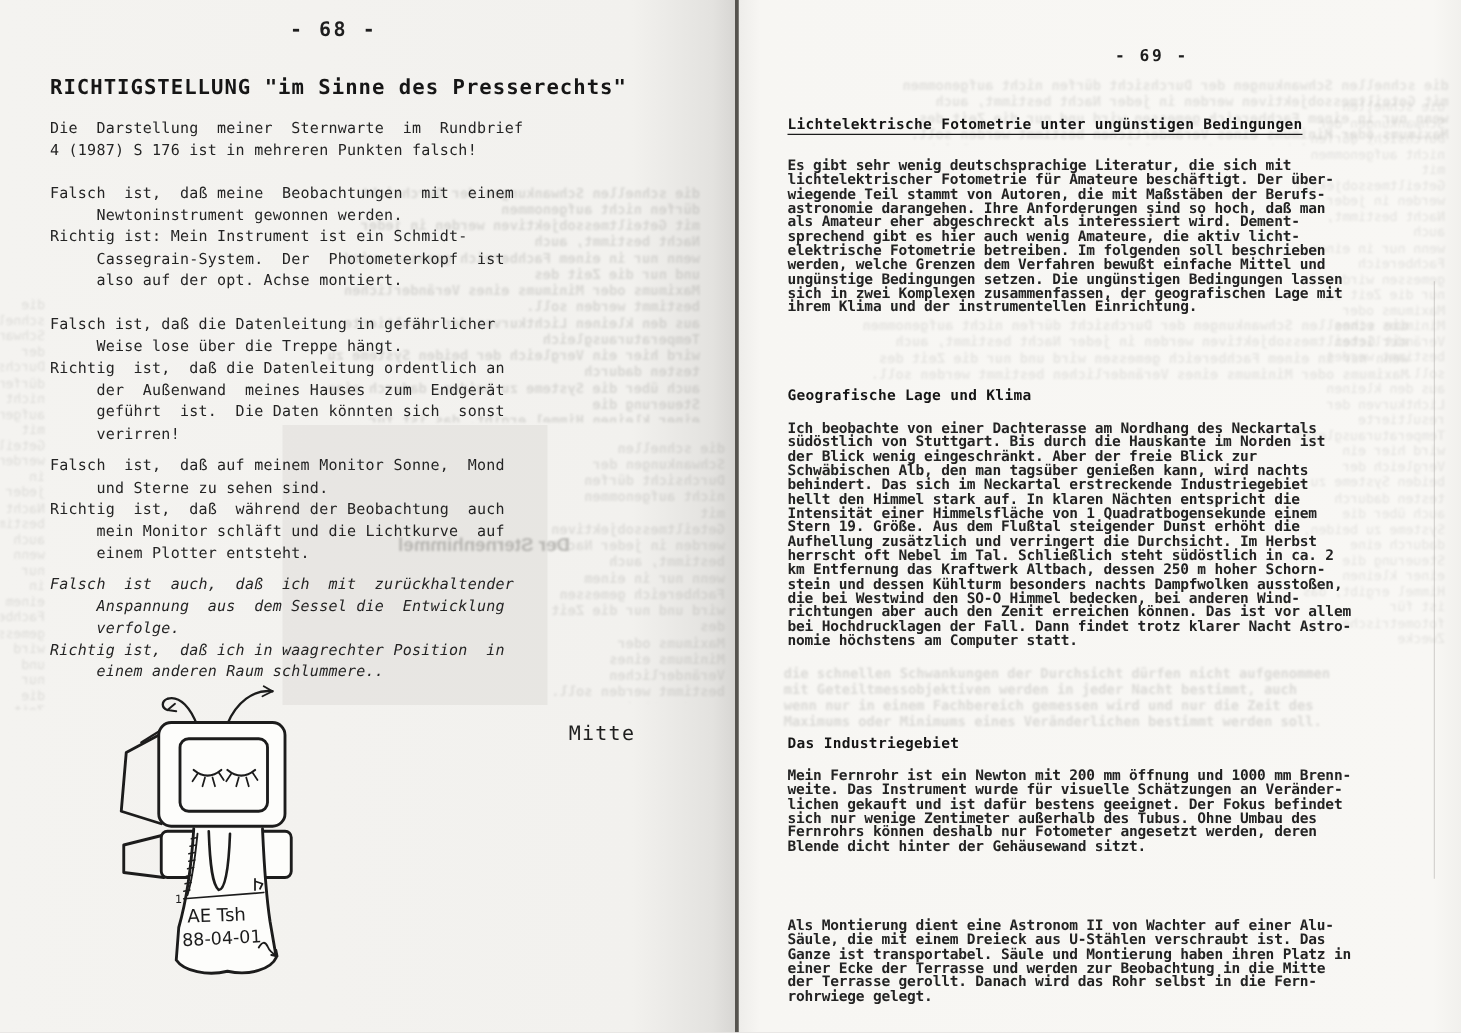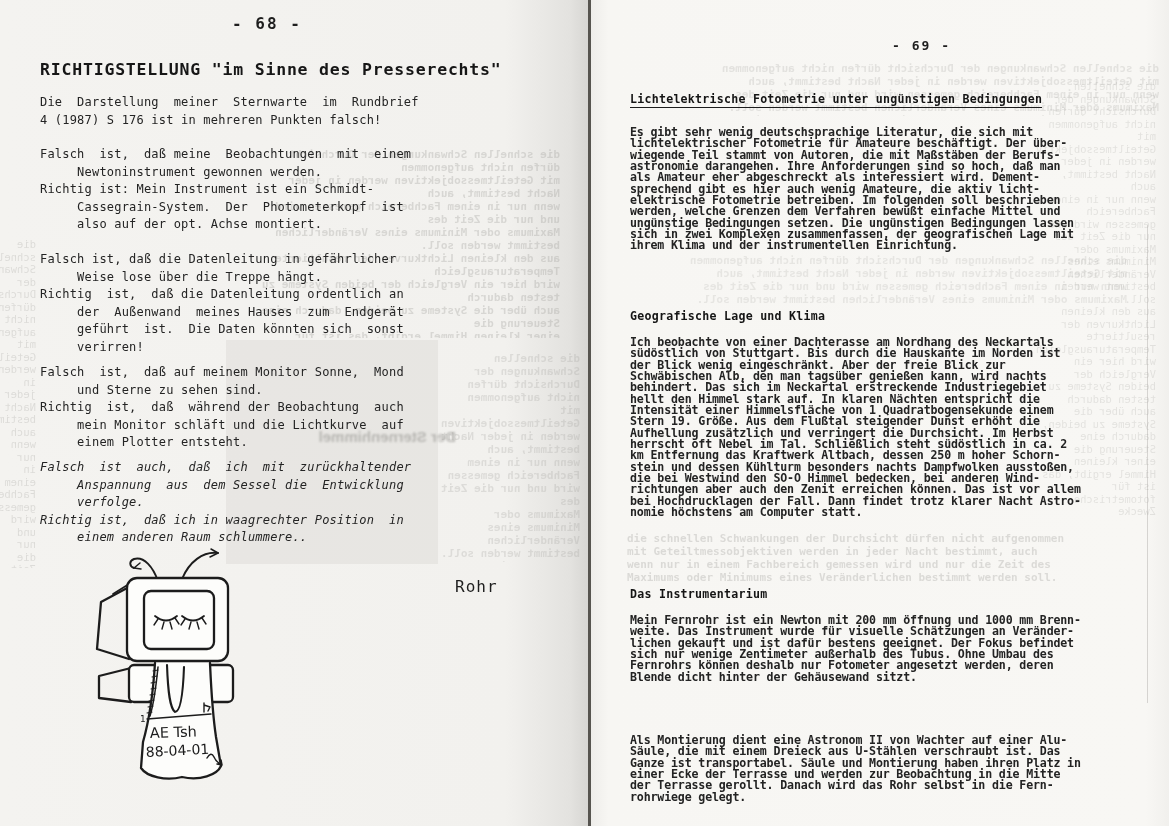--- a/index.html
+++ b/index.html
@@ -98,21 +98,21 @@
      der  Außenwand  meines Hauses  zum  Endgerät
      geführt  ist.  Die Daten könnten sich  sonst
      verirren!</div>
 
     <div class="abs mono lp-body" style="left:40px;top:459px;font-style:italic;">Falsch  ist  auch,  daß  ich  mit  zurückhaltender
      Anspannung  aus  dem Sessel die  Entwicklung
      verfolge.
 Richtig ist,  daß ich in waagrechter Position  in
      einem anderen Raum schlummere..</div>
 
-    <div class="abs signature" style="left:455px;top:577px;">Rohr</div>
+    <div class="abs signature" style="left:455px;top:577px;">Mitte</div>
 
     <svg class="drawing" viewBox="0 0 232 252">
       <g fill="none" stroke="#1c1c1c" stroke-width="2.3" stroke-linecap="round" stroke-linejoin="round">
 
         <path d="M88,36 C83,22 74,11 64,14 C59,16 59,21 64,23" stroke-width="1.9"></path>
         <path d="M64,23 l6,-5 M64,23 l7,1" stroke-width="1.5"></path>
         <path d="M112,34 C119,17 133,6 148,8" stroke-width="1.9"></path>
         <path d="M148,8 l-7,-4 M148,8 l-8,4" stroke-width="1.5"></path>
 
         <path d="M59,42 L31,57 L27,104 L59,114"></path>
@@ -219,21 +219,21 @@
 Stern 19. Größe. Aus dem Flußtal steigender Dunst erhöht die
 Aufhellung zusätzlich und verringert die Durchsicht. Im Herbst
 herrscht oft Nebel im Tal. Schließlich steht südöstlich in ca. 2
 km Entfernung das Kraftwerk Altbach, dessen 250 m hoher Schorn-
 stein und dessen Kühlturm besonders nachts Dampfwolken ausstoßen,
 die bei Westwind den SO-O Himmel bedecken, bei anderen Wind-
 richtungen aber auch den Zenit erreichen können. Das ist vor allem
 bei Hochdrucklagen der Fall. Dann findet trotz klarer Nacht Astro-
 nomie höchstens am Computer statt.</div>
 
-    <div class="abs rp-head" style="left:39px;top:587px;">Das Instrumentarium</div>
+    <div class="abs rp-head" style="left:39px;top:587px;">Das Industriegebiet</div>
 
     <div class="abs rp-body" style="left:39px;top:615px;">Mein Fernrohr ist ein Newton mit 200 mm öffnung und 1000 mm Brenn-
 weite. Das Instrument wurde für visuelle Schätzungen an Veränder-
 lichen gekauft und ist dafür bestens geeignet. Der Fokus befindet
 sich nur wenige Zentimeter außerhalb des Tubus. Ohne Umbau des
 Fernrohrs können deshalb nur Fotometer angesetzt werden, deren
 Blende dicht hinter der Gehäusewand sitzt.</div>
 
     <div class="abs rp-body" style="left:39px;top:735px;">Als Montierung dient eine Astronom II von Wachter auf einer Alu-
 Säule, die mit einem Dreieck aus U-Stählen verschraubt ist. Das

